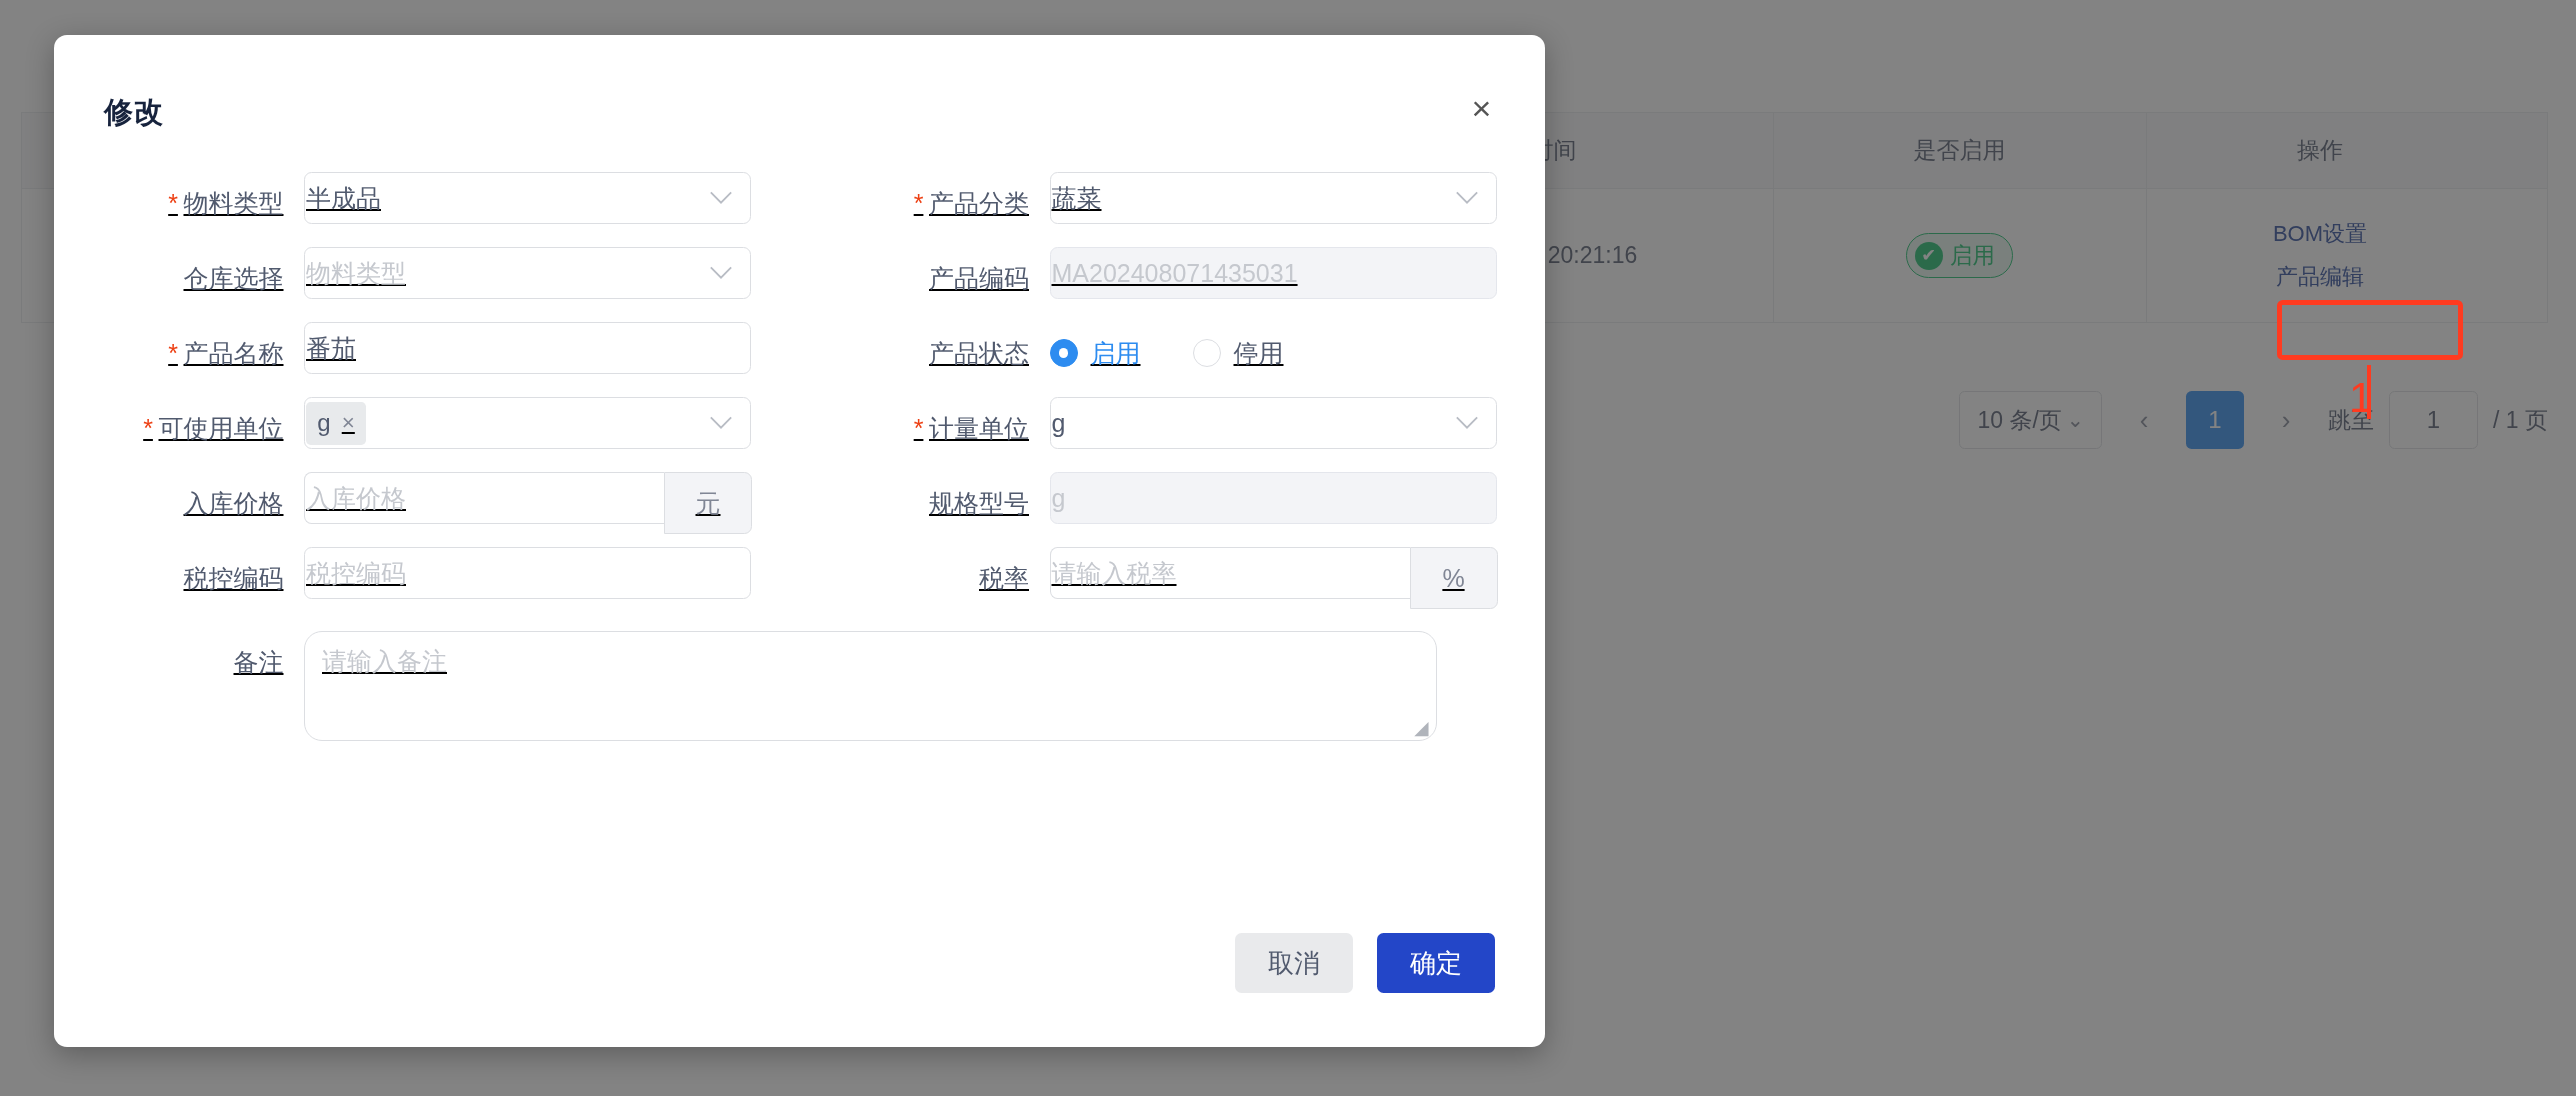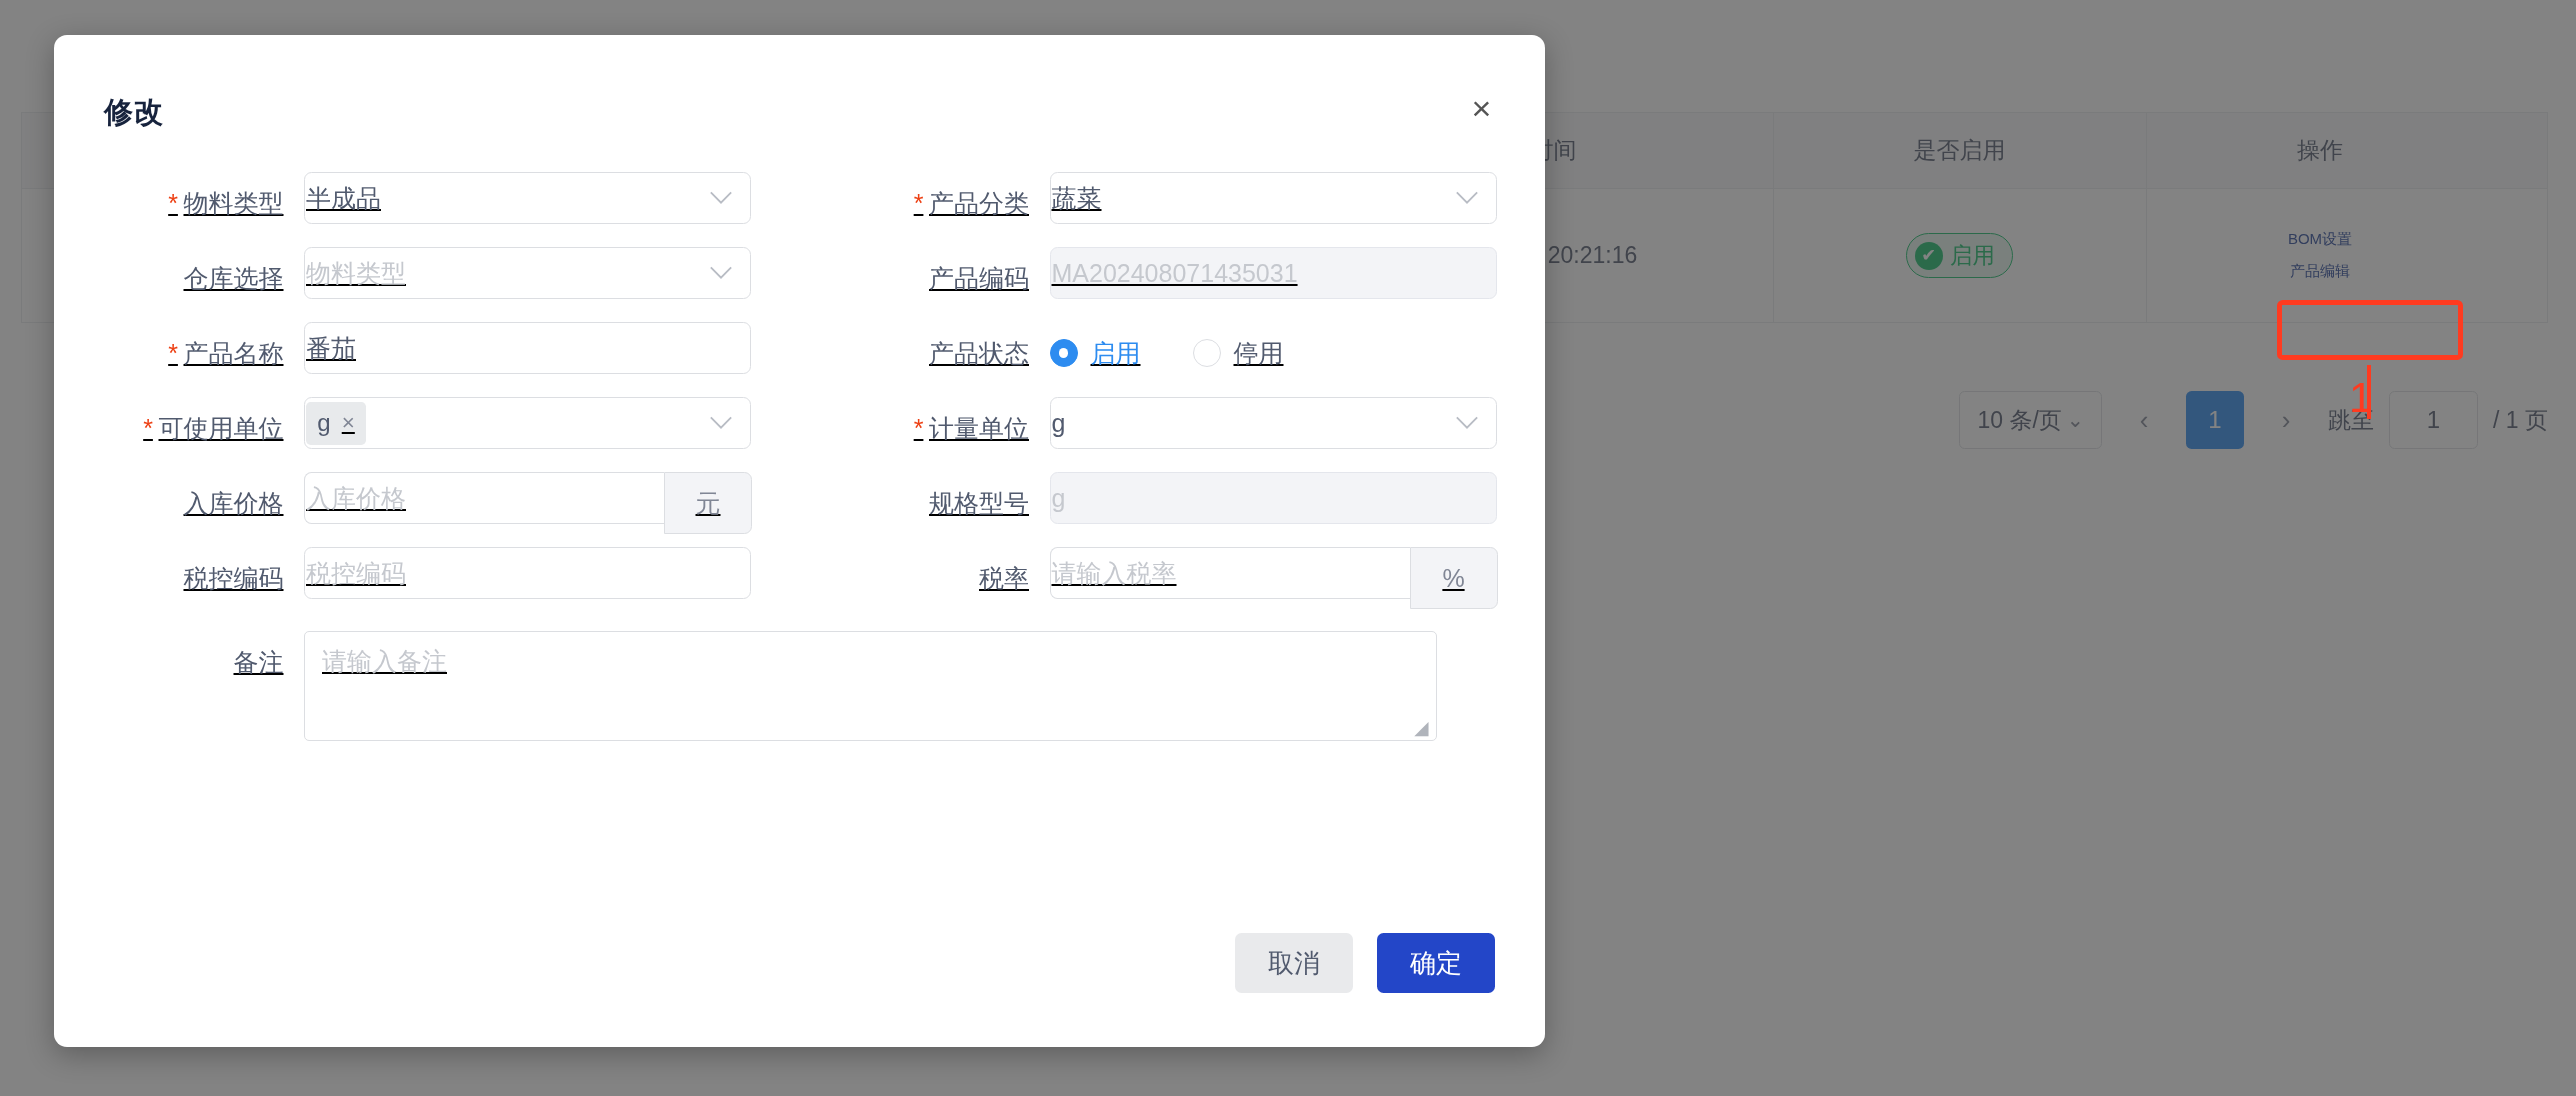--- a/index.html
+++ b/index.html
@@ -61,21 +61,21 @@
   }
   .enable-dot {
     width: 28px; height: 28px; border-radius: 50%;
     background: #19be6b; color: #fff;
     display: flex; align-items: center; justify-content: center;
     font-size: 17.7px; line-height: 1;
   }
   .op-links {
     display: flex; flex-direction: column; align-items: center; gap: 13px;
   }
-  .op-link { color: #2d8cf0; font-size: 15px; cursor: pointer; }
+  .op-link { color: #2d8cf0; font-size: 22px; cursor: pointer; }
   .op-link.dark { color: #2b4a9c; }
 
   .bg-pager {
     position: absolute; right: 28px; top: 391px;
     display: flex; align-items: center; gap: 20.5px;
     font-size: 23px; color: #515a6e;
   }
   .pg-size {
     border: 0.9px solid #dcdee2; border-radius: 5.6px;
     height: 58px; padding: 0 17px;
@@ -219,21 +219,21 @@
     content: ""; width: 9.3px; height: 9.3px; border-radius: 50%;
     background: #fff;
   }
   .rlabel { font-size: 25px; color: #515a6e; }
   .rlabel.on { color: #2d8cf0; }
 
   
   .ta-row { display: flex; margin-top: 22px; }
   .ta {
     width: 1133px; height: 110px;
-    border: 0.9px solid #dcdee2; border-radius: 5px;
+    border: 0.9px solid #dcdee2; border-radius: 18px;
     background: #fff; color: #c5c8ce; font-size: 25px;
     padding: 13px 17px; position: relative;
   }
   .ta-grip {
     position: absolute; right: 4.7px; bottom: 3.7px;
     width: 17px; height: 17px;
     color: #b0b4bb; font-size: 18.6px; line-height: 1;
   }
 
   

